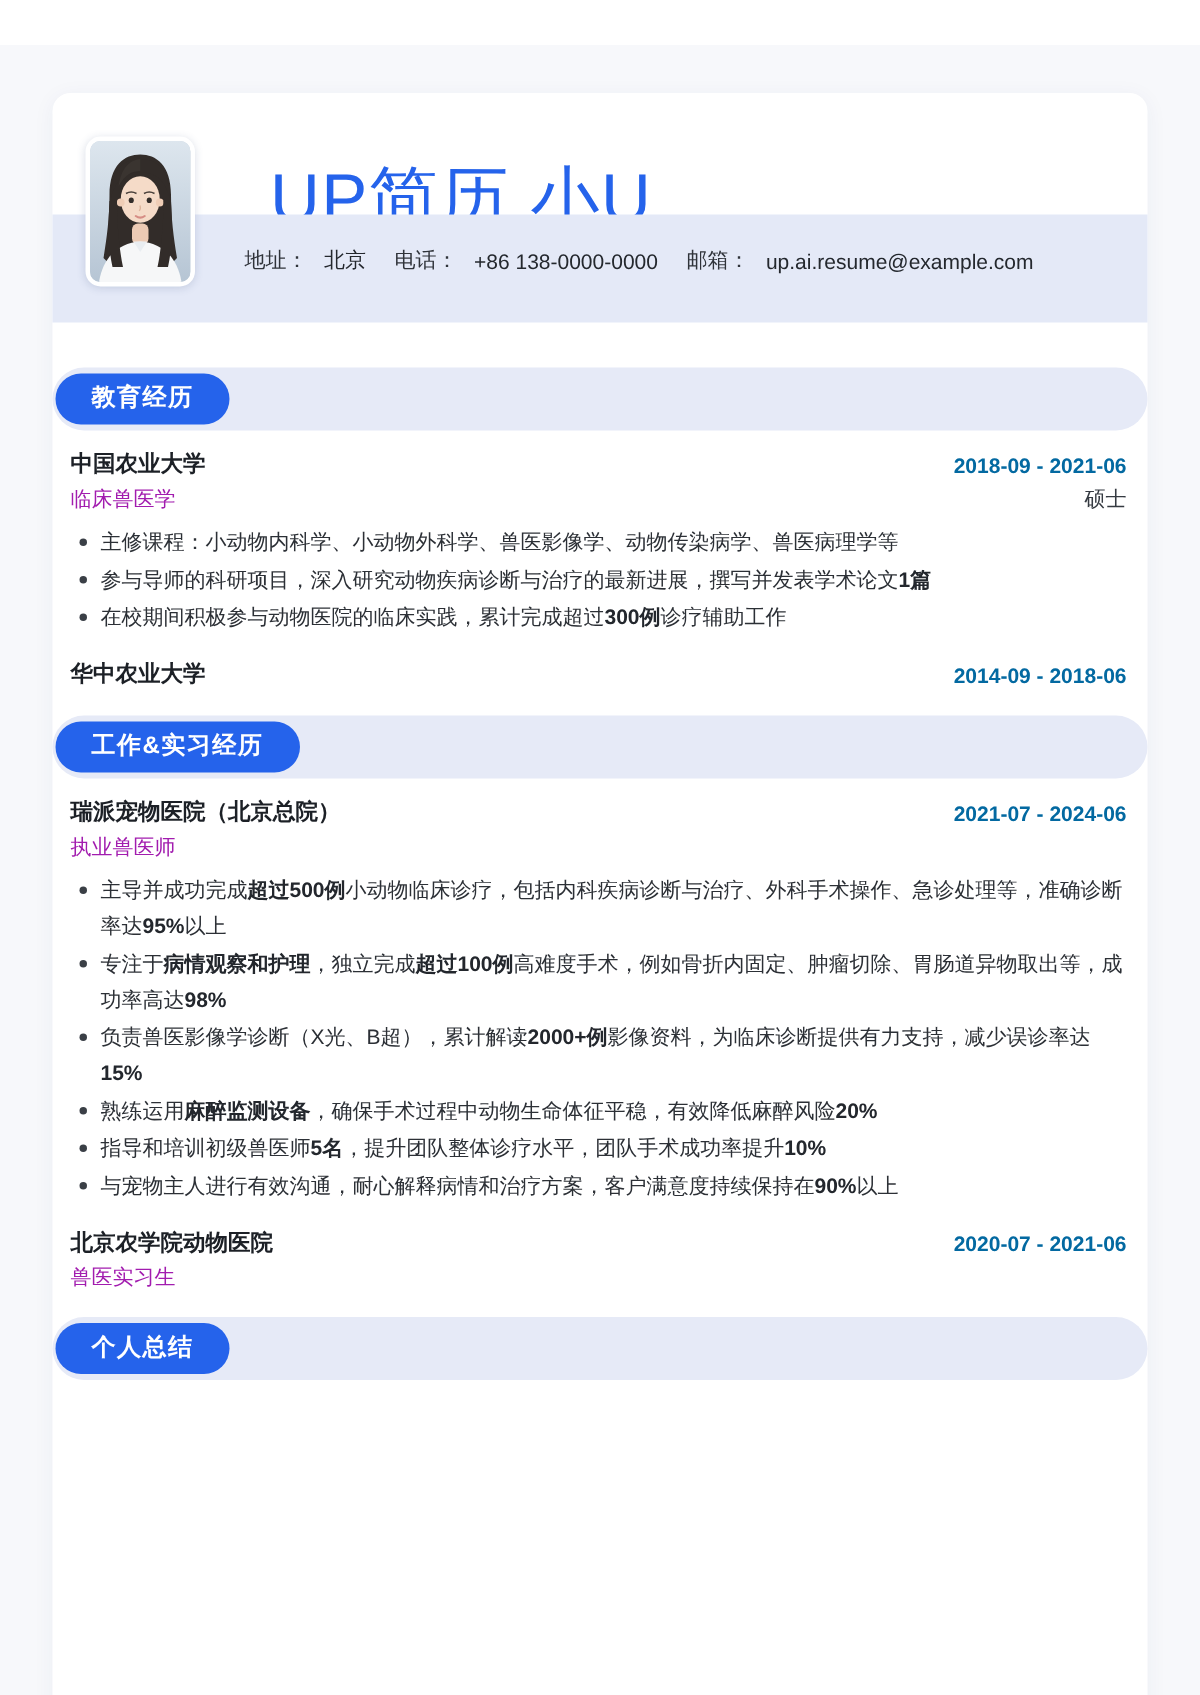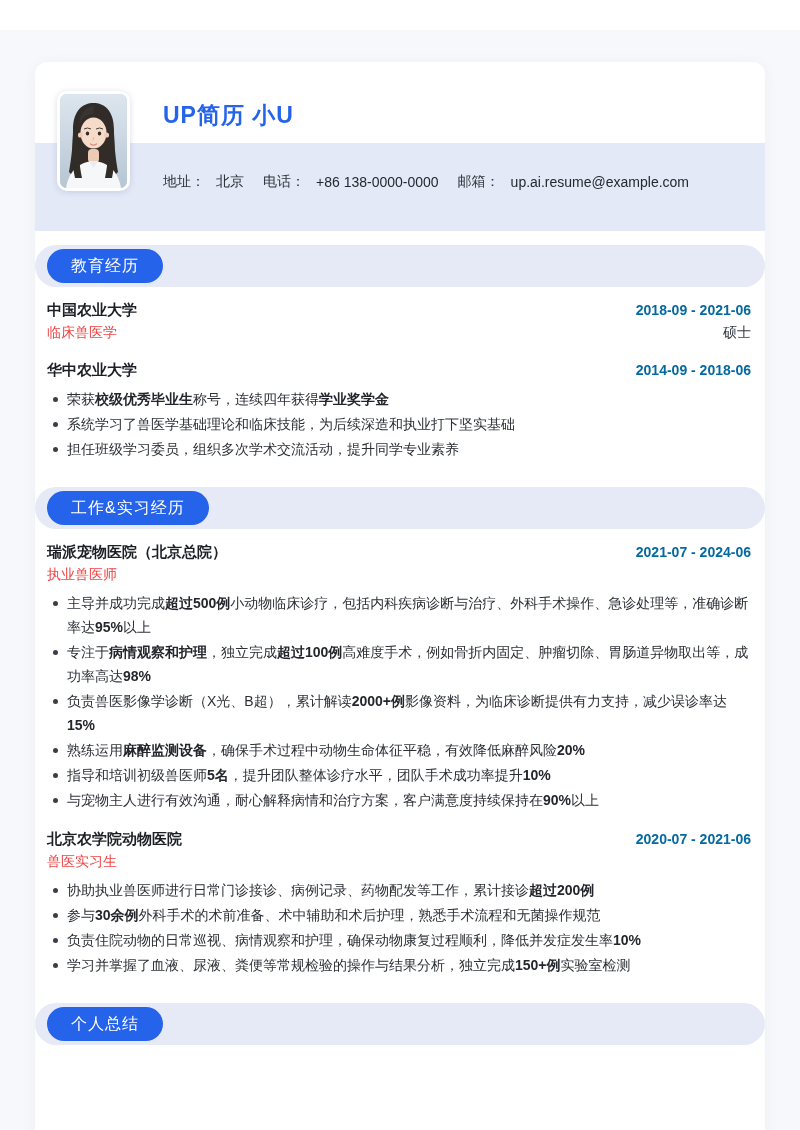--- a/index.html
+++ b/index.html
@@ -17,46 +17,46 @@
   }
   
   .card-header{position:relative;height:153px;}
   .photo{
     position:absolute;left:22px;top:29px;width:67px;height:94px;
     border:3px solid #ffffff;border-radius:10px;overflow:hidden;z-index:2;
     box-shadow:0 1px 6px rgba(50,70,120,0.18);background:#c7d3df;
   }
   .photo svg{display:block;width:100%;height:100%;}
   h1.name{
-    position:absolute;left:128px;top:33px;margin:0;
-    font-size:23px;line-height:40px;font-weight:700;color:#2563eb;letter-spacing:1px;
+    position:absolute;left:128px;top:33px;margin:17px;
+    font-size:46px;line-height:40px;font-weight:400;color:#2563eb;letter-spacing:1px;
   }
   .contact-band{
-    position:absolute;left:0;top:81px;width:730px;height:88px;background:#e4e9f7;
+    position:absolute;left:0;top:81px;width:730px;height:72px;background:#e4e9f7;
     display:flex;align-items:center;box-sizing:border-box;padding-left:128px;padding-bottom:10px;
   }
   .contact-row{display:flex;gap:19px;font-size:14px;color:#2f333a;}
   .contact-item{display:flex;gap:11px;align-items:center;}
   .contact-item .lbl{color:#2f333a;}
   .contact-item .val{color:#24282e;}
   
-  .sec{margin-top:26px;}
+  .sec{margin-top:16px;}
   .sec.first{margin-top:30px;}
   .sec-header{position:relative;height:42px;background:#e6eaf7;border-radius:999px;margin-bottom:12px;}
   .sec-pill{
-    position:absolute;left:12px;top:4px;height:34px;line-height:34px;display:inline-block;
+    position:absolute;left:2px;top:4px;height:34px;line-height:34px;display:inline-block;
     padding:0 24px;background:#2563eb;border-radius:999px;
-    color:#ffffff;font-size:16px;font-weight:400;letter-spacing:1px;
+    color:#ffffff;font-size:16px;font-weight:700;letter-spacing:1px;
   }
   .entry{padding:0 14px 0 12px;margin-top:16px;}
   .entry.first{margin-top:0;}
   .rowline{display:flex;justify-content:space-between;align-items:flex-end;line-height:22px;}
   .entry-title{font-size:15px;font-weight:700;color:#1c2026;}
   .entry-date{font-size:14px;font-weight:700;color:#0369a1;}
-  .entry-sub{font-size:14px;color:#ef4444;}
+  .entry-sub{font-size:14px;color:#a21caf;}
   .entry-degree{font-size:14px;color:#353a41;}
   ul.bullets{margin:6px 0 0;padding:0;list-style:none;}
   ul.bullets li{
     position:relative;padding-left:20px;margin-bottom:1px;
     font-size:14px;line-height:24px;color:#2c3036;
   }
   ul.bullets li::before{
     content:"";position:absolute;left:6px;top:10px;width:5px;height:5px;border-radius:50%;background:#3a3f46;
   }
   ul.bullets b{font-weight:700;color:#23272d;}
@@ -131,31 +131,31 @@
           </div>
           <div class="entry first">
             <div class="rowline">
               <span class="entry-title">中国农业大学</span>
               <span class="entry-date">2018-09 - 2021-06</span>
             </div>
             <div class="rowline">
               <span class="entry-sub">临床兽医学</span>
               <span class="entry-degree">硕士</span>
             </div>
+            <ul class="bullets">
+              <li>主修课程：小动物内科学、小动物外科学、兽医影像学、动物传染病学、兽医病理学等</li>
+              <li>参与导师的科研项目，深入研究动物疾病诊断与治疗的最新进展，撰写并发表学术论文<b>1篇</b></li>
+              <li>在校期间积极参与动物医院的临床实践，累计完成超过<b>300例</b>诊疗辅助工作</li>
+            </ul>
           </div>
           <div class="entry">
             <div class="rowline">
               <span class="entry-title">华中农业大学</span>
               <span class="entry-date">2014-09 - 2018-06</span>
             </div>
-            <ul class="bullets">
-              <li>荣获<b>校级优秀毕业生</b>称号，连续四年获得<b>学业奖学金</b></li>
-              <li>系统学习了兽医学基础理论和临床技能，为后续深造和执业打下坚实基础</li>
-              <li>担任班级学习委员，组织多次学术交流活动，提升同学专业素养</li>
-            </ul>
           </div>
         </section>
         <section class="sec">
           <div class="sec-header">
             <span class="sec-pill">工作&amp;实习经历</span>
           </div>
           <div class="entry first">
             <div class="rowline">
               <span class="entry-title">瑞派宠物医院（北京总院）</span>
               <span class="entry-date">2021-07 - 2024-06</span>
@@ -173,26 +173,20 @@
             </ul>
           </div>
           <div class="entry">
             <div class="rowline">
               <span class="entry-title">北京农学院动物医院</span>
               <span class="entry-date">2020-07 - 2021-06</span>
             </div>
             <div class="rowline">
               <span class="entry-sub">兽医实习生</span>
             </div>
-            <ul class="bullets">
-              <li>协助执业兽医师进行日常门诊接诊、病例记录、药物配发等工作，累计接诊<b>超过200例</b></li>
-              <li>参与<b>30余例</b>外科手术的术前准备、术中辅助和术后护理，熟悉手术流程和无菌操作规范</li>
-              <li>负责住院动物的日常巡视、病情观察和护理，确保动物康复过程顺利，降低并发症发生率<b>10%</b></li>
-              <li>学习并掌握了血液、尿液、粪便等常规检验的操作与结果分析，独立完成<b>150+例</b>实验室检测</li>
-            </ul>
           </div>
         </section>
         <section class="sec">
           <div class="sec-header">
             <span class="sec-pill">个人总结</span>
           </div>
         </section>
       </div>
 
   </div>

